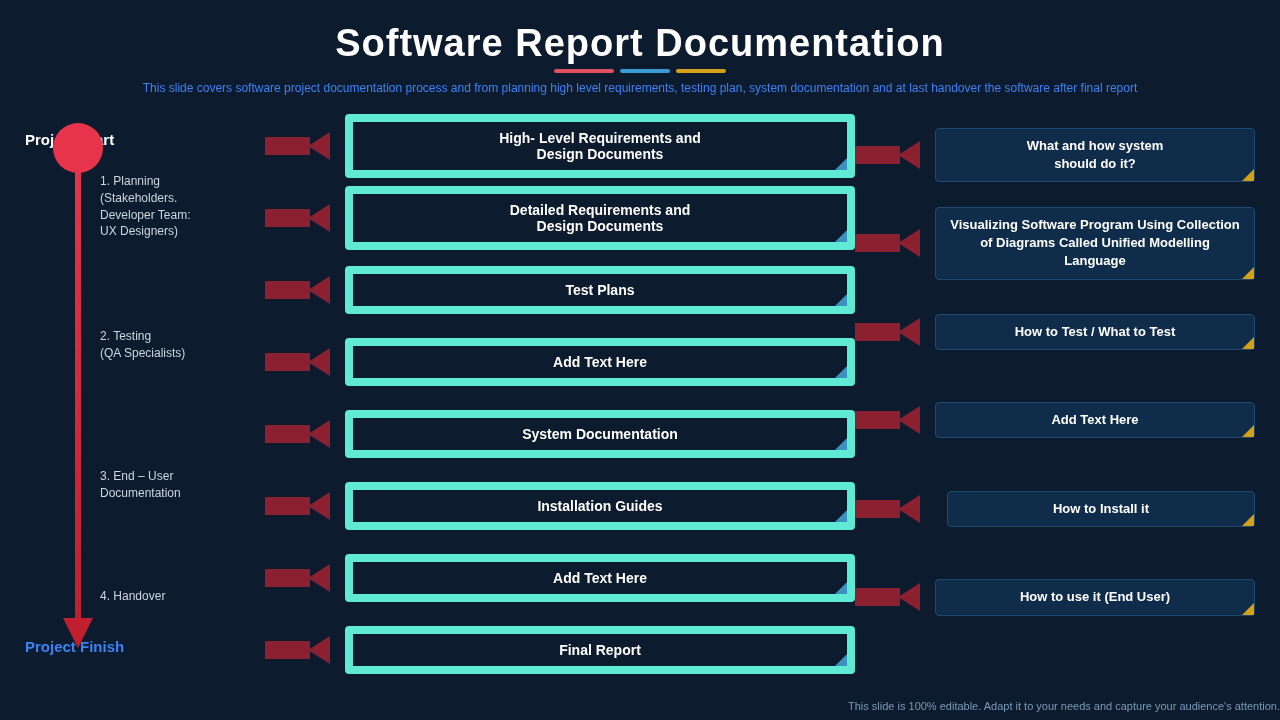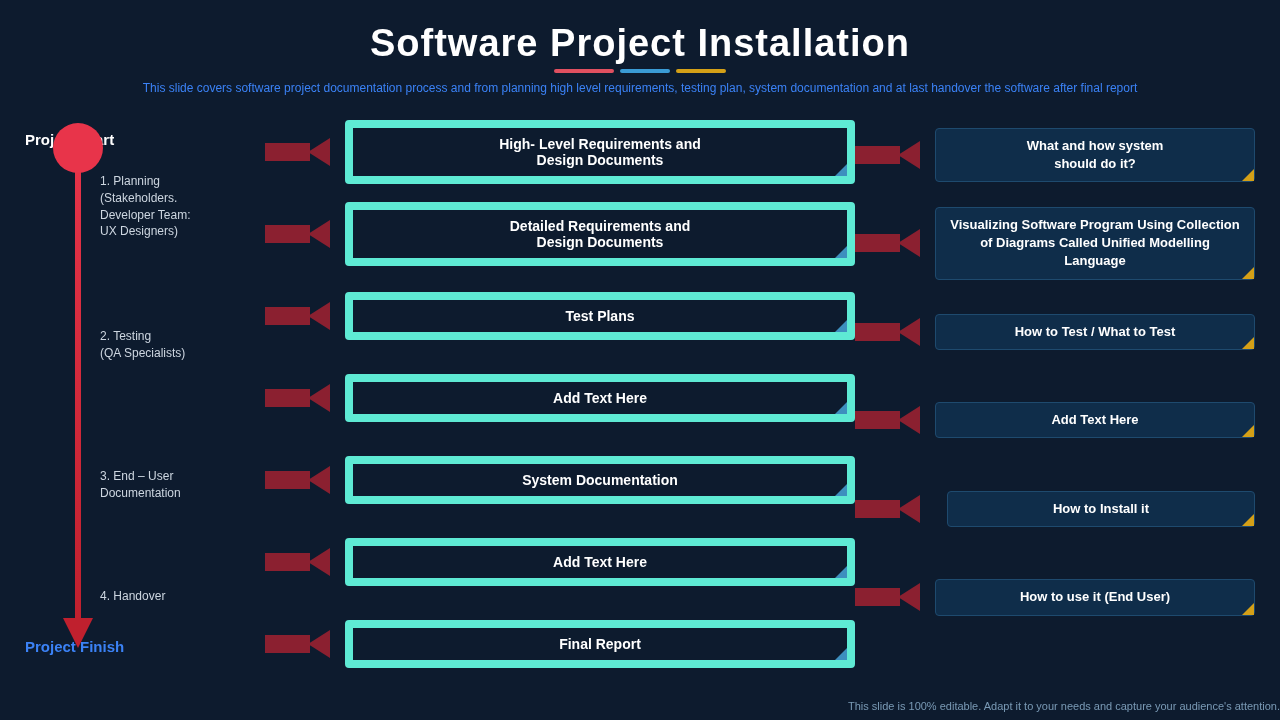--- a/index.html
+++ b/index.html
@@ -220,21 +220,21 @@
       height: 18px;
       background: #8b2030;
     }
   </style>
 </head>
 <body>
 
 <div class="slide">
 
   <div class="header content-area">
-    <div class="header-title">Software Project Installation</div>
+    <div class="header-title">Software Report Documentation</div>
     <div class="header-underline">
       <div class="underline-seg" style="background:#e05060; width:60px;"></div>
       <div class="underline-seg" style="background:#3a9bd5; width:50px;"></div>
       <div class="underline-seg" style="background:#d4a017; width:50px;"></div>
     </div>
     <div class="header-subtitle">This slide covers software project documentation process and from planning high level requirements, testing plan, system documentation and at last handover  the software after final report</div>
   </div>
 
   <div style="display:flex; padding: 0 25px; margin-top:8px; height:570px; position:relative; z-index:1;">
 
@@ -293,20 +293,28 @@
 
         <div style="display:flex; align-items:center; flex:1; gap:0;">
           <div class="big-arrow-left">
             <div class="arrow-body"></div>
           </div>
           <div class="center-box" style="flex:1;">
             <span class="center-box-text">System Documentation</span>
           </div>
         </div>
 
+        <div style="display:flex; align-items:center; flex:1; gap:0;">
+          <div class="big-arrow-left">
+            <div class="arrow-body"></div>
+          </div>
+          <div class="center-box" style="flex:1;">
+            <span class="center-box-text">Installation Guides</span>
+          </div>
+        </div>
 
         <div style="display:flex; align-items:center; flex:1; gap:0;">
           <div class="big-arrow-left">
             <div class="arrow-body"></div>
           </div>
           <div class="center-box" style="flex:1;">
             <span class="center-box-text">Add  Text Here</span>
           </div>
         </div>
 

